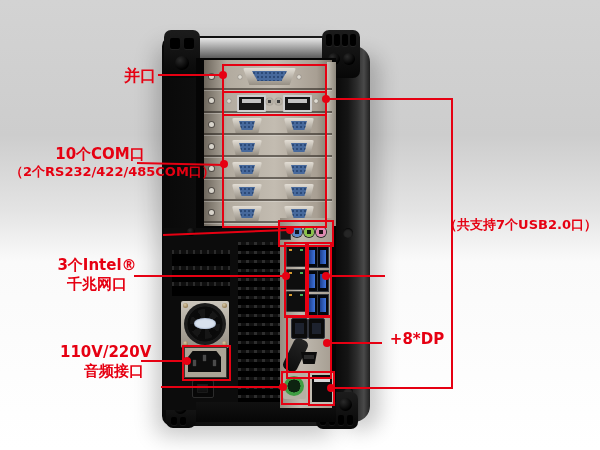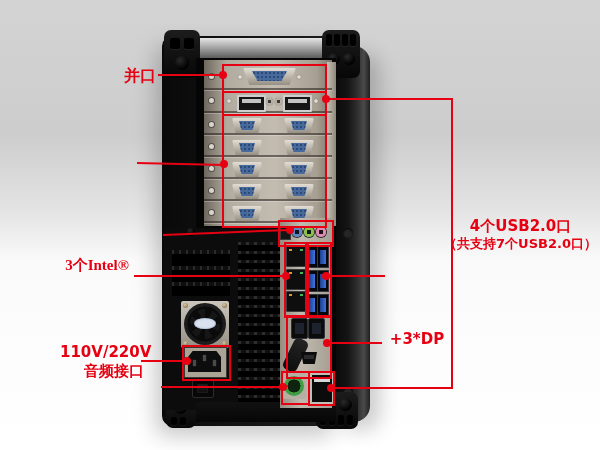--- a/index.html
+++ b/index.html
@@ -264,35 +264,39 @@
   <div class="abs an-dot" style="left:323px;top:339px;"></div>
 
   <div class="abs an-line" style="left:141px;top:360px;width:46px;"></div>
   <div class="abs an-dot" style="left:183px;top:357px;"></div>
 
   <div class="abs an-line" style="left:161px;top:386px;width:122px;"></div>
   <div class="abs an-dot" style="left:279px;top:383px;"></div>
 
   <div class="abs an-text t-big rgt" style="left:30px;top:66px;width:126px;">并口</div>
 
-
-
-  <div class="abs ctr" style="left:55px;top:256px;width:84px;font-family:Liberation Serif, serif;">
+  <div class="abs ctr" style="left:10px;top:145px;width:180px;">
+    <div class="an-text t-main">10个COM口</div>
+    <div class="an-text t-sub">（2个RS232/422/485COM口）</div>
+  </div>
+
+
+  <div class="abs ctr" style="left:55px;top:256px;width:84px;">
     <div class="an-text t-main">3个Intel®</div>
+    <div class="an-text t-main">千兆网口</div>
   </div>
 
   <div class="abs ctr" style="left:60px;top:343px;width:84px;text-align:right;">
     <div class="an-text t-main">110V/220V</div>
     <div class="an-text t-main">音频接口</div>
   </div>
 
 
   <div class="abs ctr" style="left:443px;top:217px;width:155px;">
-    <div class="an-text t-main">4个USB2.0口</div>
     <div class="an-text t-sub">（共支持7个USB2.0口）</div>
   </div>
 
 
   <div class="abs ctr" style="left:376px;top:330px;width:82px;">
-    <div class="an-text t-main">+3*DP</div>
+    <div class="an-text t-main">+8*DP</div>
   </div>
 
 </div>
 
 </body></html>

